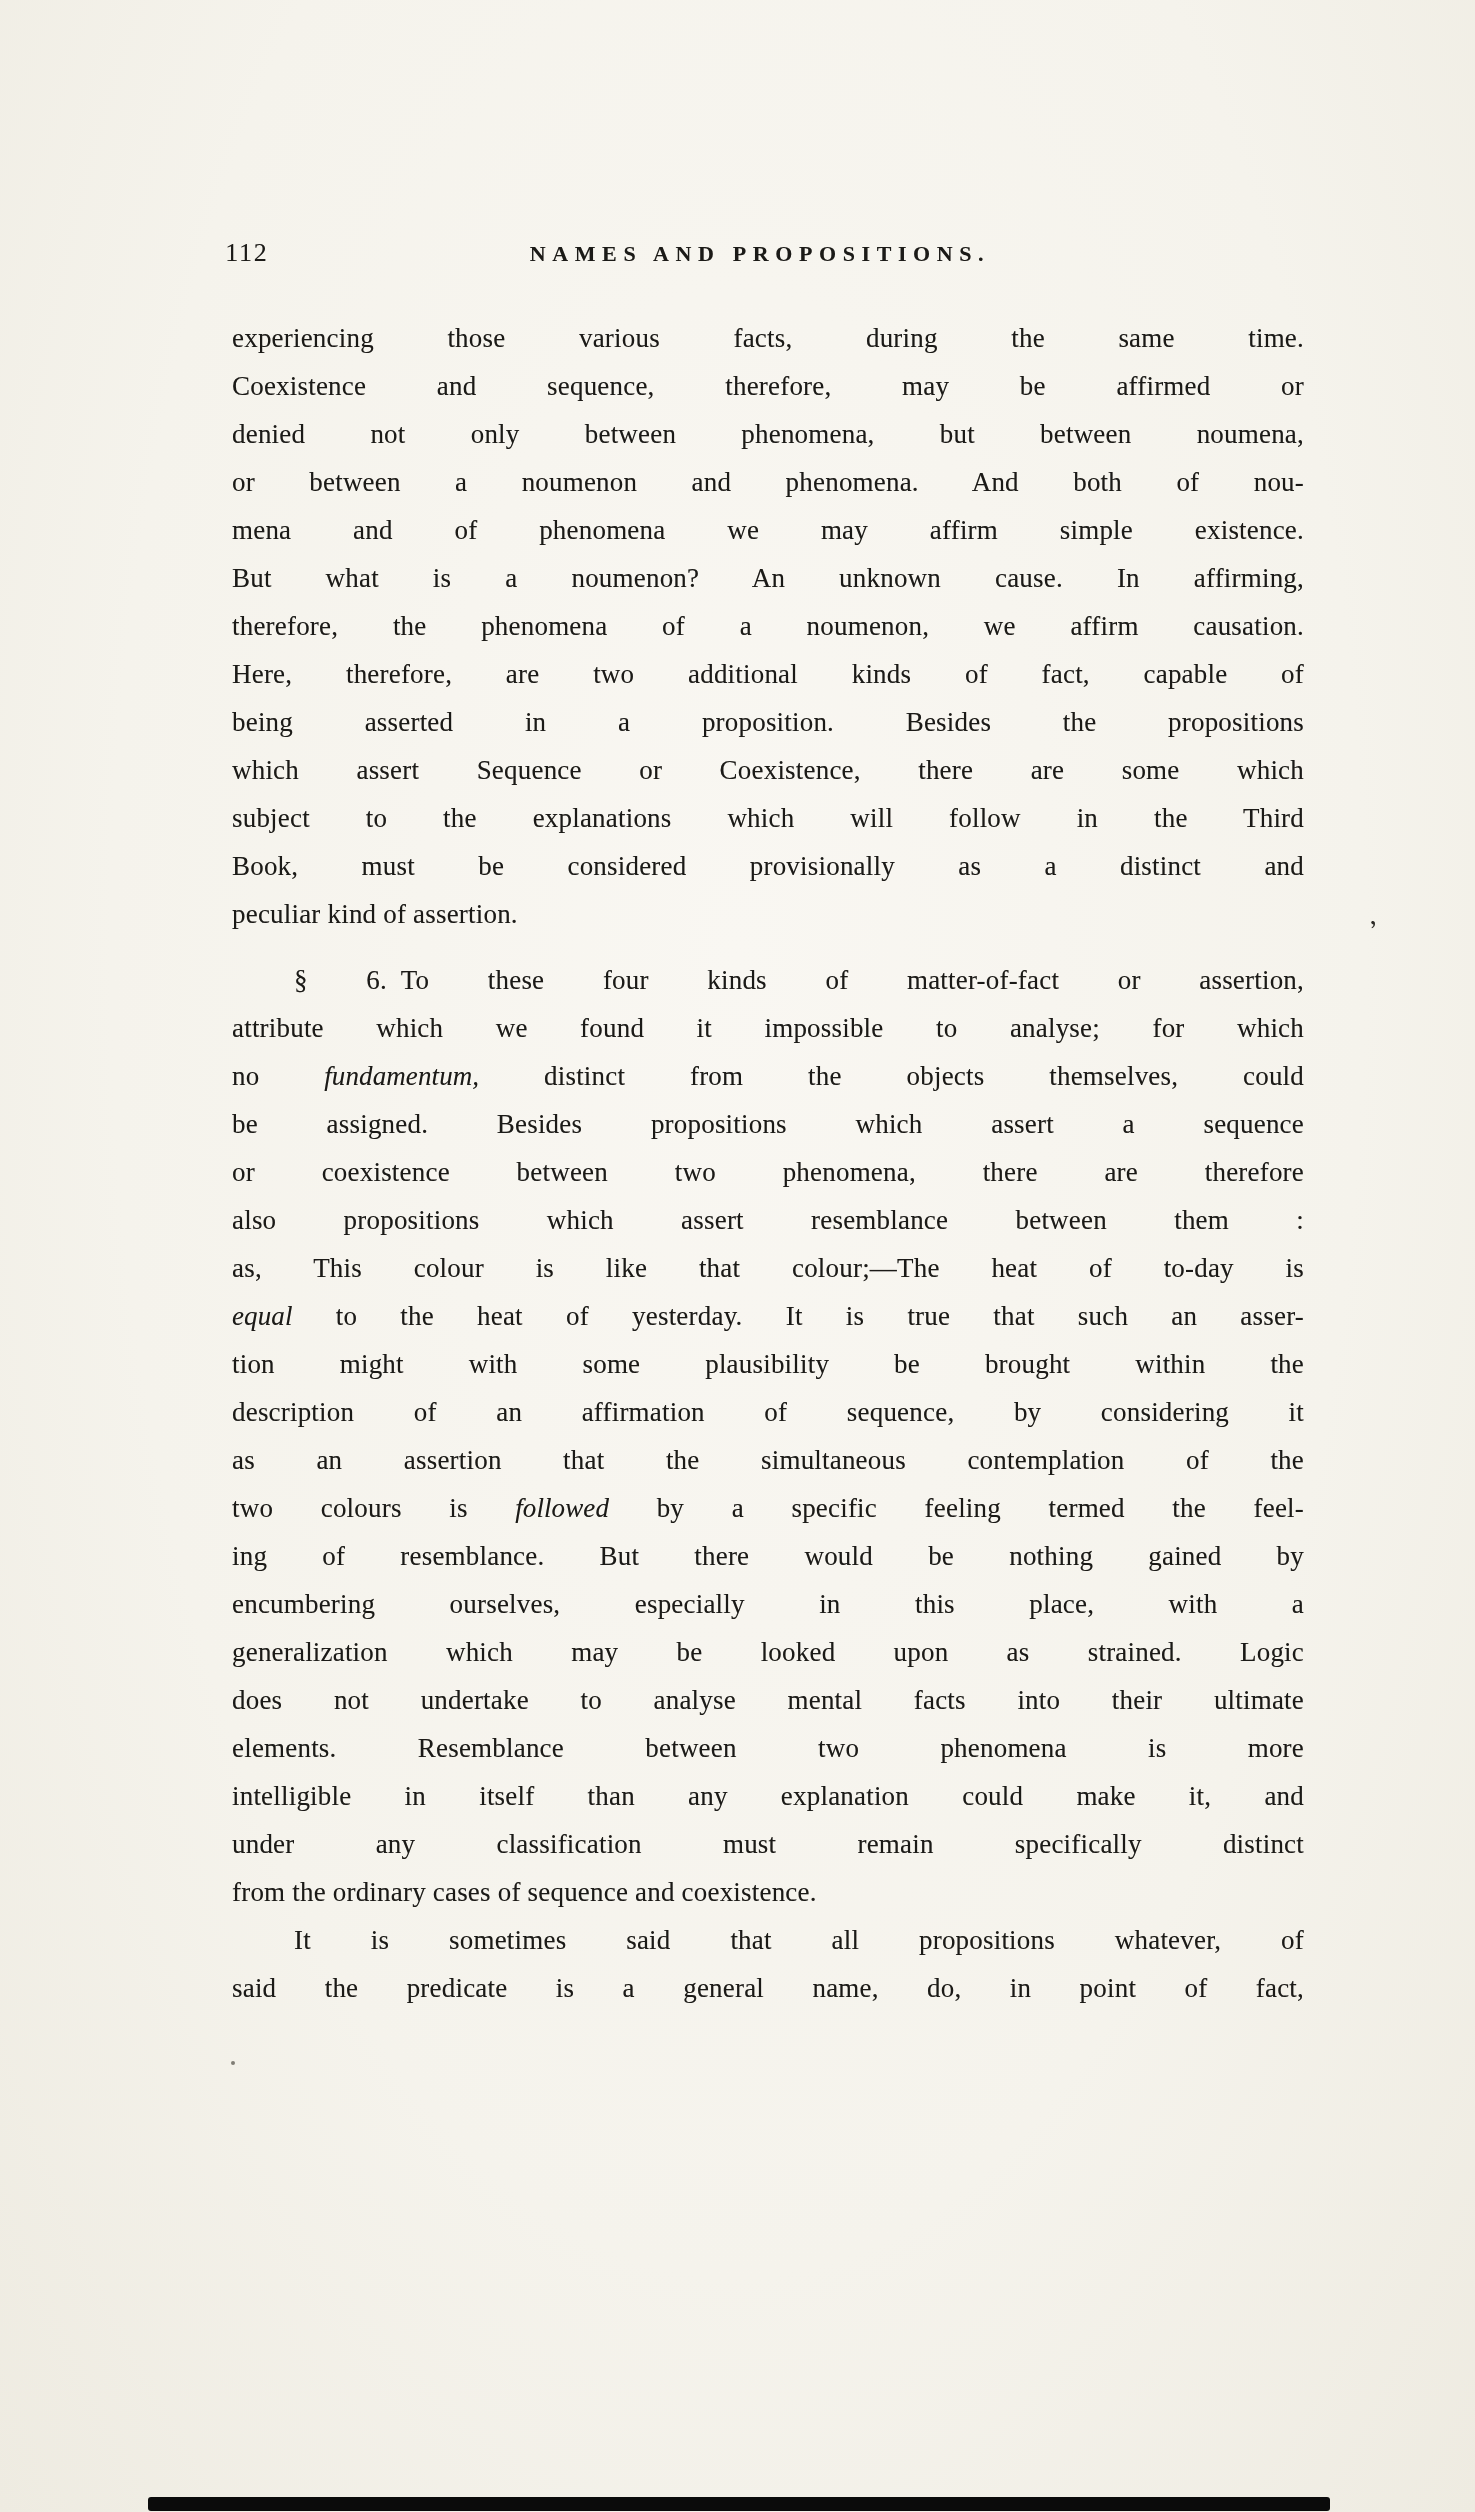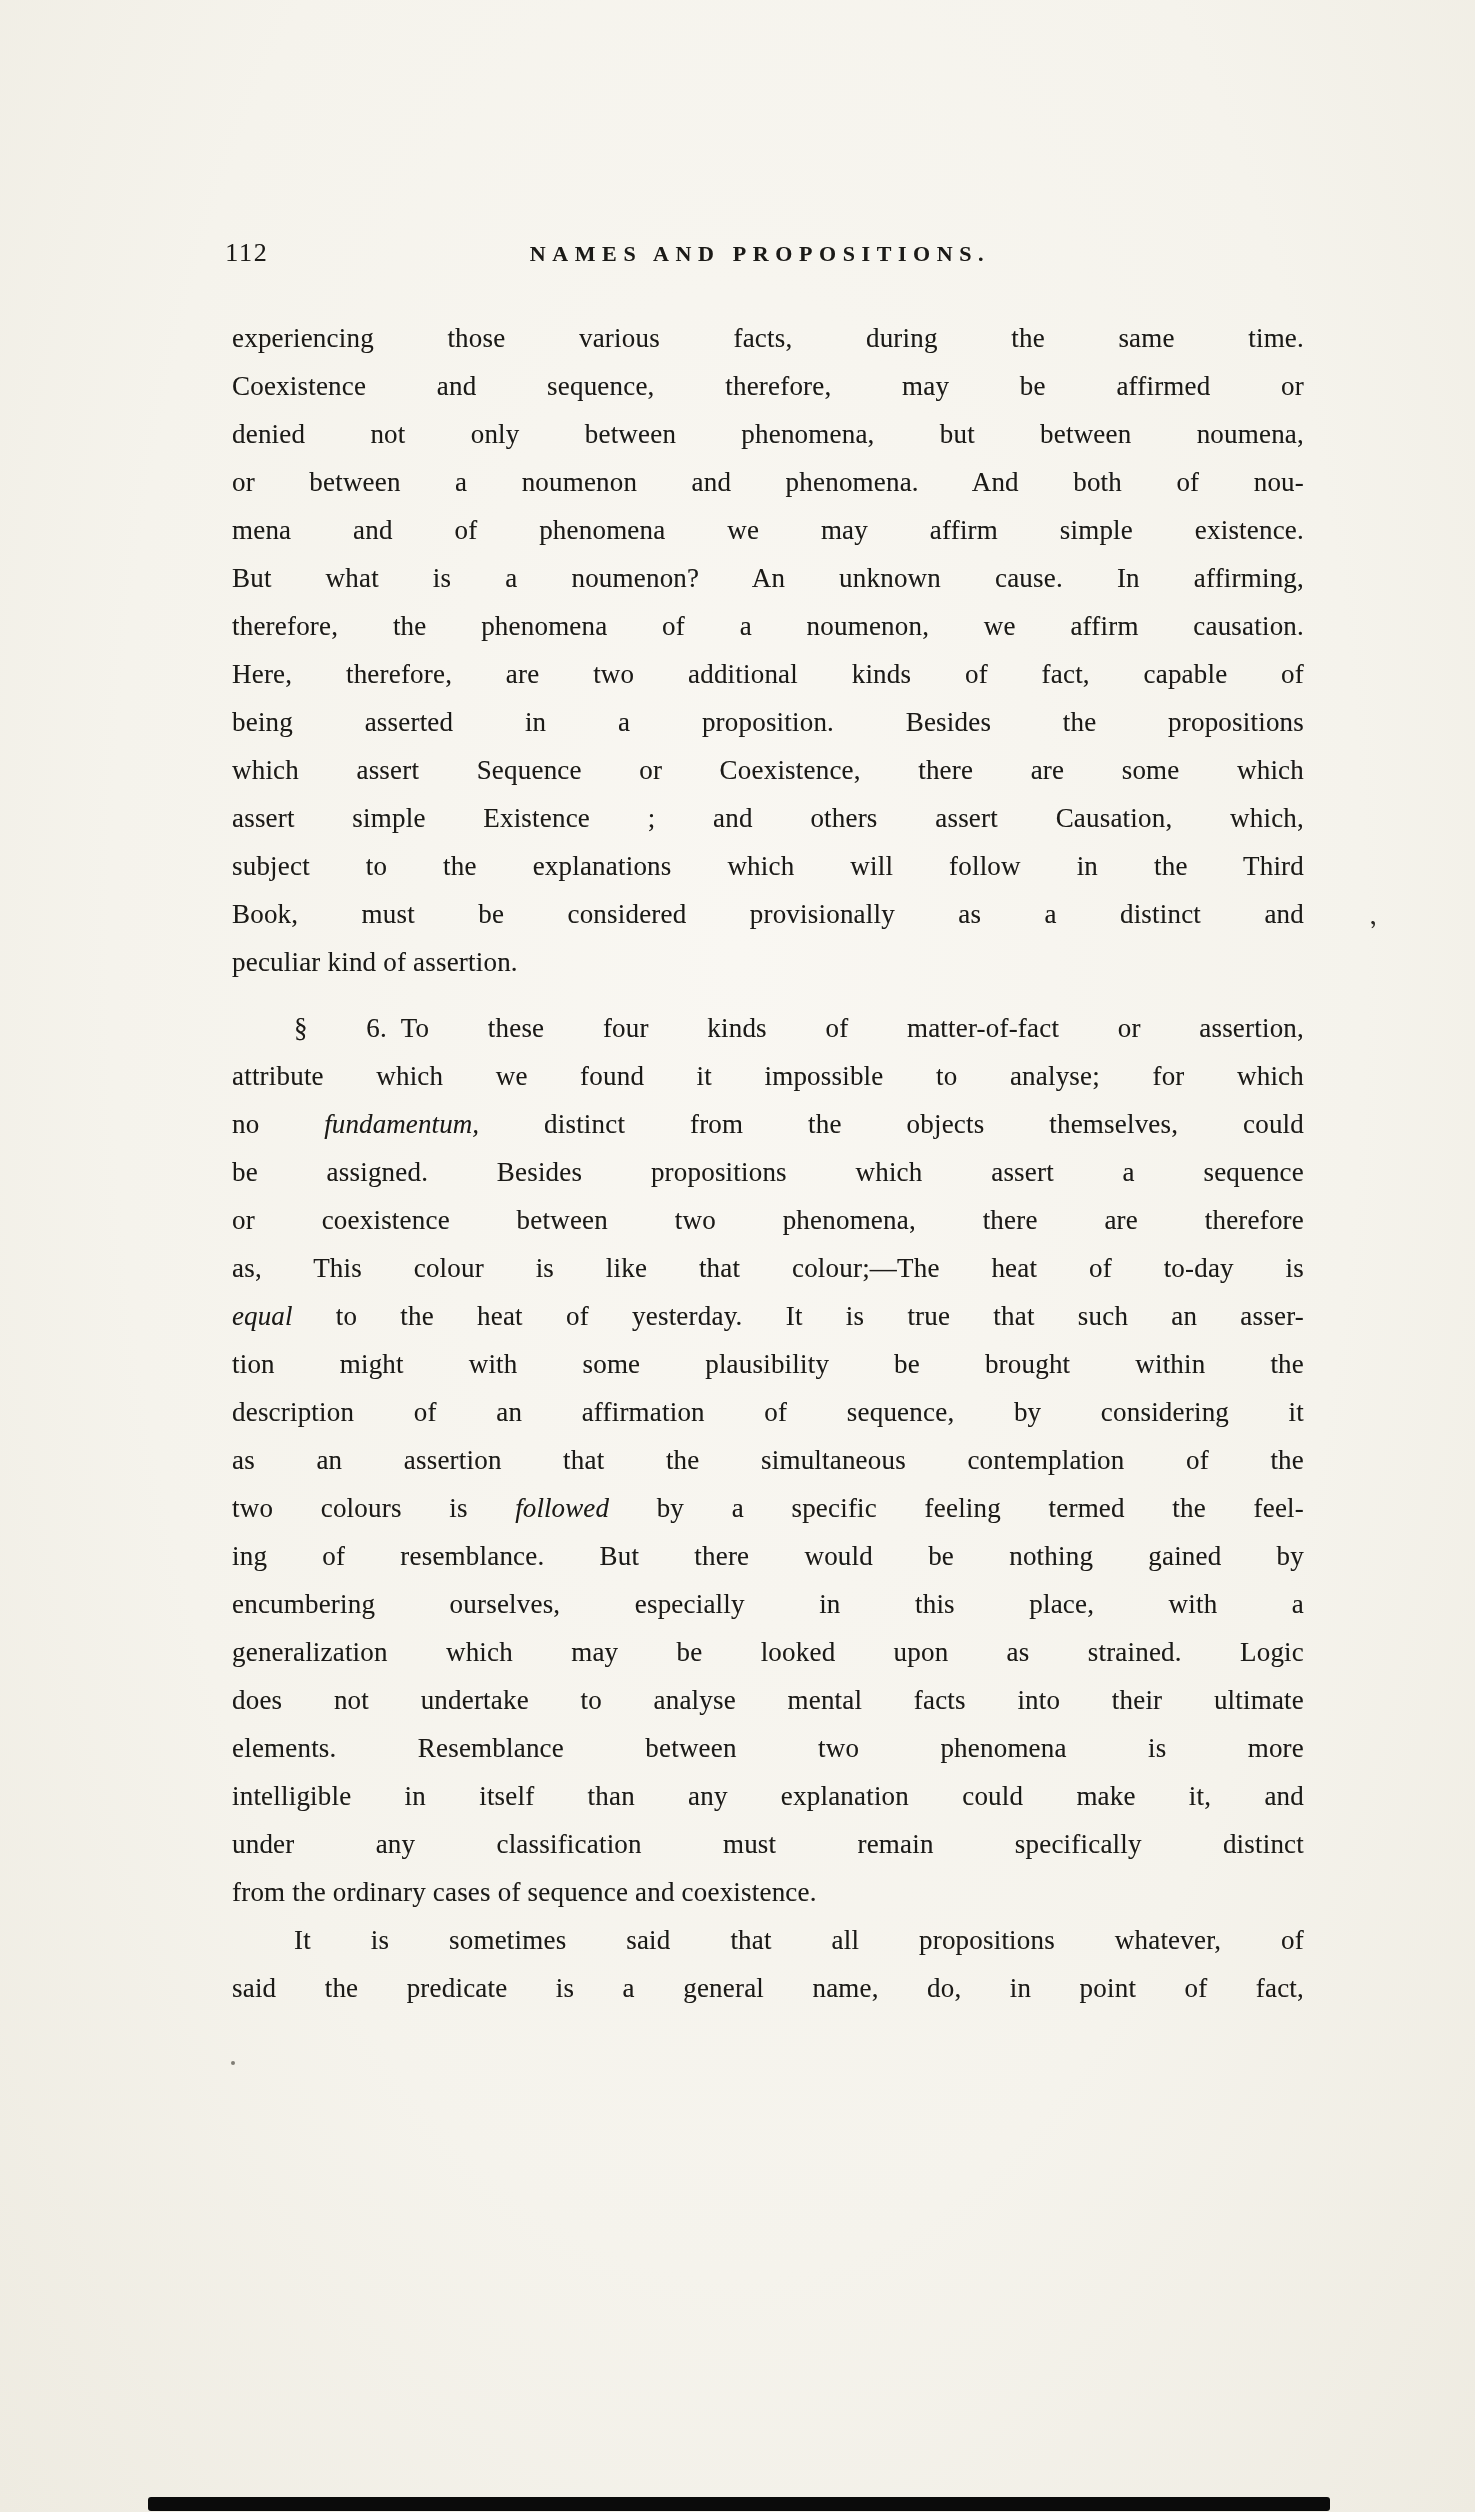--- a/index.html
+++ b/index.html
@@ -118,31 +118,31 @@
         <div class="line">experiencing those various facts, during the same time.</div>
         <div class="line">Coexistence and sequence, therefore, may be affirmed or</div>
         <div class="line">denied not only between phenomena, but between noumena,</div>
         <div class="line">or between a noumenon and phenomena. And both of nou-</div>
         <div class="line">mena and of phenomena we may affirm simple existence.</div>
         <div class="line">But what is a noumenon? An unknown cause. In affirming,</div>
         <div class="line">therefore, the phenomena of a noumenon, we affirm causation.</div>
         <div class="line">Here, therefore, are two additional kinds of fact, capable of</div>
         <div class="line">being asserted in a proposition. Besides the propositions</div>
         <div class="line">which assert Sequence or Coexistence, there are some which</div>
-        <div class="line">assert simple Existence ; and others assert Causation, which,</div>
         <div class="line">subject to the explanations which will follow in the Third</div>
         <div class="line">Book, must be considered provisionally as a distinct and</div>
         <div class="line short-last">peculiar kind of assertion.</div>
       </div>
       <div class="paragraph section-start">
         <div class="line indent">§ 6. To these four kinds of matter-of-fact or assertion,</div>
         <div class="line">attribute which we found it impossible to analyse; for which</div>
         <div class="line">no <i>fundamentum,</i> distinct from the objects themselves, could</div>
         <div class="line">be assigned.  Besides propositions which assert a sequence</div>
         <div class="line">or coexistence between two phenomena, there are therefore</div>
+        <div class="line">also propositions which assert resemblance between them :</div>
         <div class="line">as, This colour is like that colour;—The heat of to-day is</div>
         <div class="line"><i>equal</i> to the heat of yesterday.  It is true that such an asser-</div>
         <div class="line">tion might with some plausibility be brought within the</div>
         <div class="line">description of an affirmation of sequence, by considering it</div>
         <div class="line">as an assertion that the simultaneous contemplation of the</div>
         <div class="line">two colours is <i>followed</i> by a specific feeling termed the feel-</div>
         <div class="line">ing of resemblance.  But there would be nothing gained by</div>
         <div class="line">encumbering ourselves, especially in this place, with a</div>
         <div class="line">generalization which may be looked upon as strained.  Logic</div>
         <div class="line">does not undertake to analyse mental facts into their ultimate</div>

